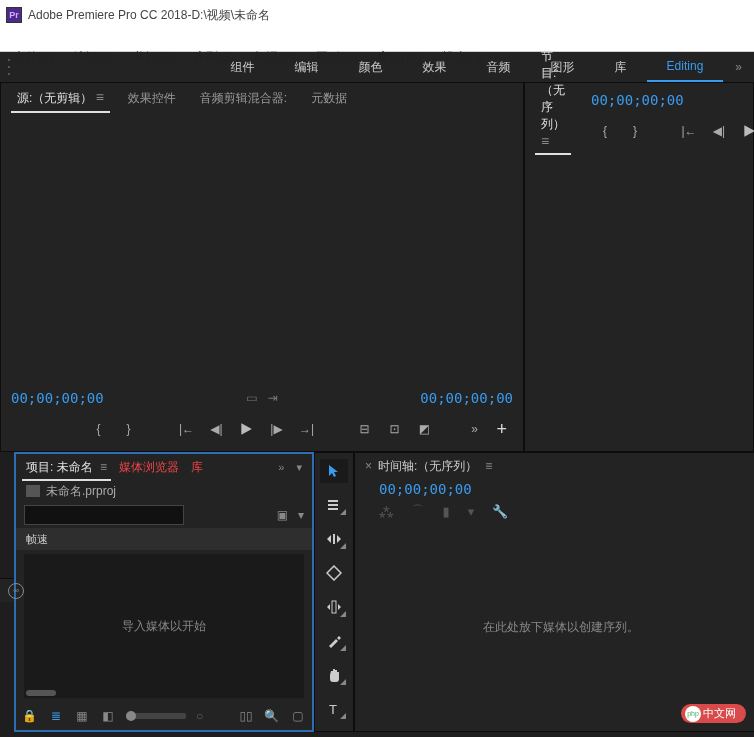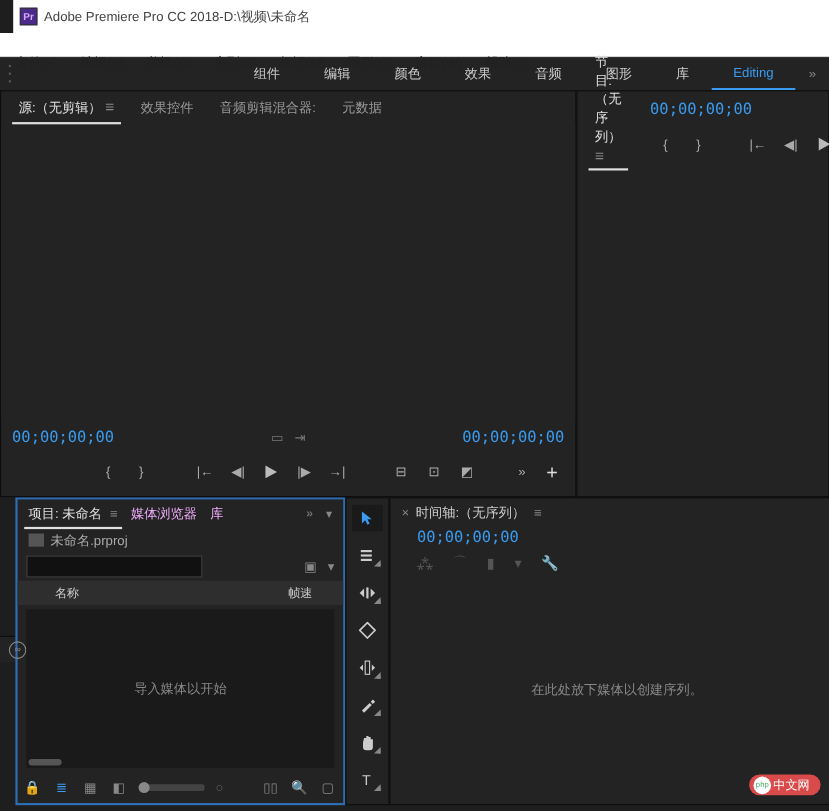--- a/index.html
+++ b/index.html
@@ -1,19 +1,19 @@
 <!DOCTYPE html>
 <html><head>
   <meta charset="utf-8">
   <style>
     * { margin: 0; padding: 0; box-sizing: border-box; font-family: "Segoe UI", "Microsoft YaHei", sans-serif; }
     body { background: #1e1e1e; width: 754px; height: 737px; overflow: hidden; color: #d4d4d4; font-size: 12px; }
     
     
-    .titlebar { height: 30px; background: #fff; display: flex; align-items: center; padding: 0 6px; color: #444; font-size: 12px; margin-left: 12px; }
+    .titlebar { height: 30px; background: #fff; display: flex; align-items: center; padding: 0 6px; color: #444; font-size: 12px; }
     .app-icon { width: 16px; height: 16px; background: #4b2a8c; border: 1px solid #333; display: flex; align-items: center; justify-content: center; color: #d9a9ff; font-size: 9px; font-weight: bold; margin-right: 6px; }
     
     
     .menubar { height: 22px; background: #fff; display: flex; align-items: center; padding: 0 4px; color: #222; font-size: 12px; border-bottom: 1px solid #d0d0d0; }
     .menu-item { padding: 2px 10px; cursor: pointer; margin-top: 33px; }
     
     
     .workspacebar { height: 30px; background: #232323; display: flex; align-items: center; }
     .ws-dragger { width: 8px; height: 20px; margin: 0 8px; display: flex; flex-direction: column; justify-content: space-around; }
     .ws-drag-dot { width: 2px; height: 2px; background: #555; }
@@ -48,21 +48,21 @@
     .program-panel { grid-column: 2; grid-row: 1; display: flex; flex-direction: row; }
     .program-body { flex: 1; background: #232323; }
     .program-footer { height: 70px; padding: 4px 10px; }
 
     
     .bottom-row { grid-column: 1 / 3; grid-row: 2; display: grid; grid-template-columns: 300px 40px 414px; padding-left: 14px; }
 
     
     .project-panel { border: 2px solid #2d6db3; background: #232323; display: flex; flex-direction: column; }
     .proj-tabs { height: 26px; display: flex; align-items: center; padding: 0 4px; }
-    .proj-tab { padding: 3px 6px; color: #f0abfc; cursor: pointer; font-size: 12px; position: relative; }
+    .proj-tab { padding: 3px 6px; color: #ef4444; cursor: pointer; font-size: 12px; position: relative; }
     .proj-tab.active { color: #e0e0e0; }
     .proj-tab.active::after { content:""; position:absolute; bottom:-2px; left:2px; right:2px; height:2px; background:#e0e0e0; }
     .proj-tab-menu { color: #888; margin-left: 4px; }
     .proj-tab-spacer { flex: 1; }
     .proj-chevrons { color: #888; padding: 0 6px; font-size: 11px; }
     .proj-info { height: 22px; display: flex; align-items: center; padding: 0 10px; color: #aaa; gap: 6px; }
     .bin-icon { width: 14px; height: 12px; background: #555; display: inline-block; }
     .proj-search-row { height: 26px; display: flex; align-items: center; padding: 0 8px; gap: 8px; }
     .proj-search { flex: 1; max-width: 160px; height: 20px; background: #111; border: 1px solid #444; color: #ccc; padding: 0 6px 0 22px; position: relative; font-size: 11px; }
     .search-wrap { position: relative; flex: 1; max-width: 160px; }
@@ -233,21 +233,20 @@
         <div class="search-wrap">
           <span class="search-glyph">🔍</span>
           <input class="proj-search" placeholder="" style="">
         </div>
         <div class="proj-search-icons">
           <span>▣</span>
           <span>▾</span>
         </div>
       </div>
       <div class="proj-header">
-        <span class="col-name">名称</span>
         <span class="col-rate">帧速</span>
       </div>
       <div class="proj-body">
         <span>导入媒体以开始</span>
         <div class="proj-scroll"></div>
       </div>
       <div class="proj-footer">
         <span class="pf-icon pf-lock">🔒</span>
         <span class="pf-icon pf-list">≣</span>
         <span class="pf-icon">▦</span>

